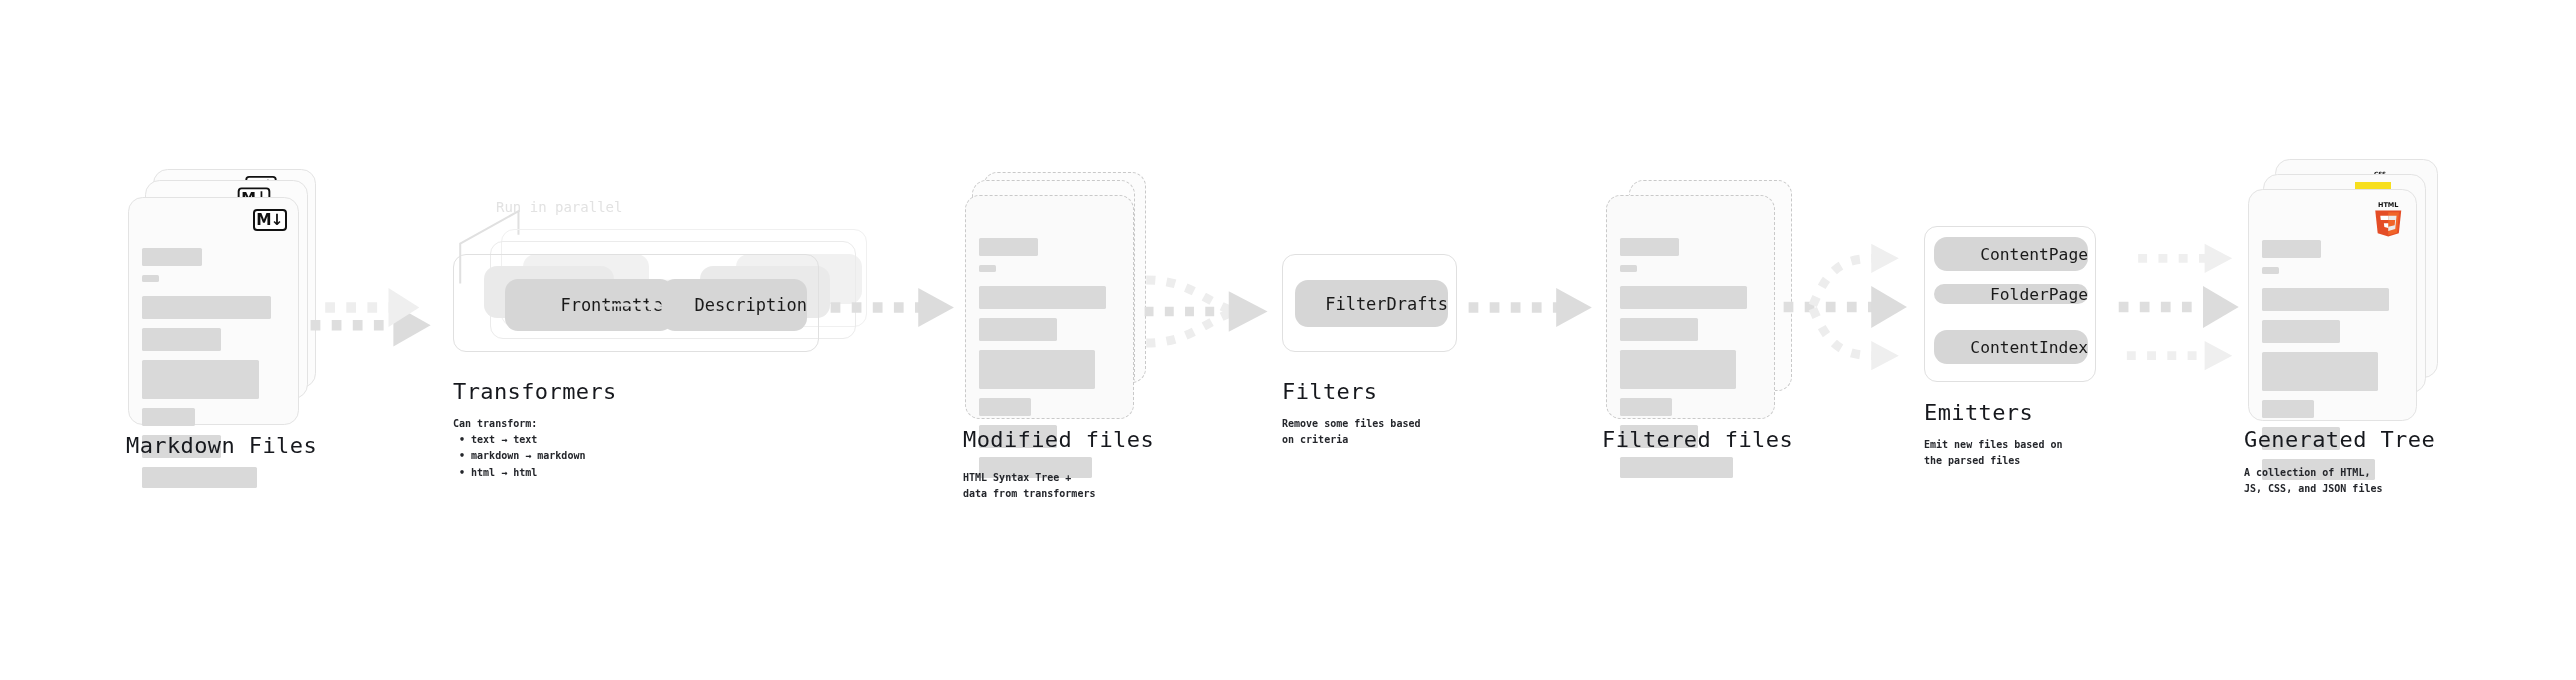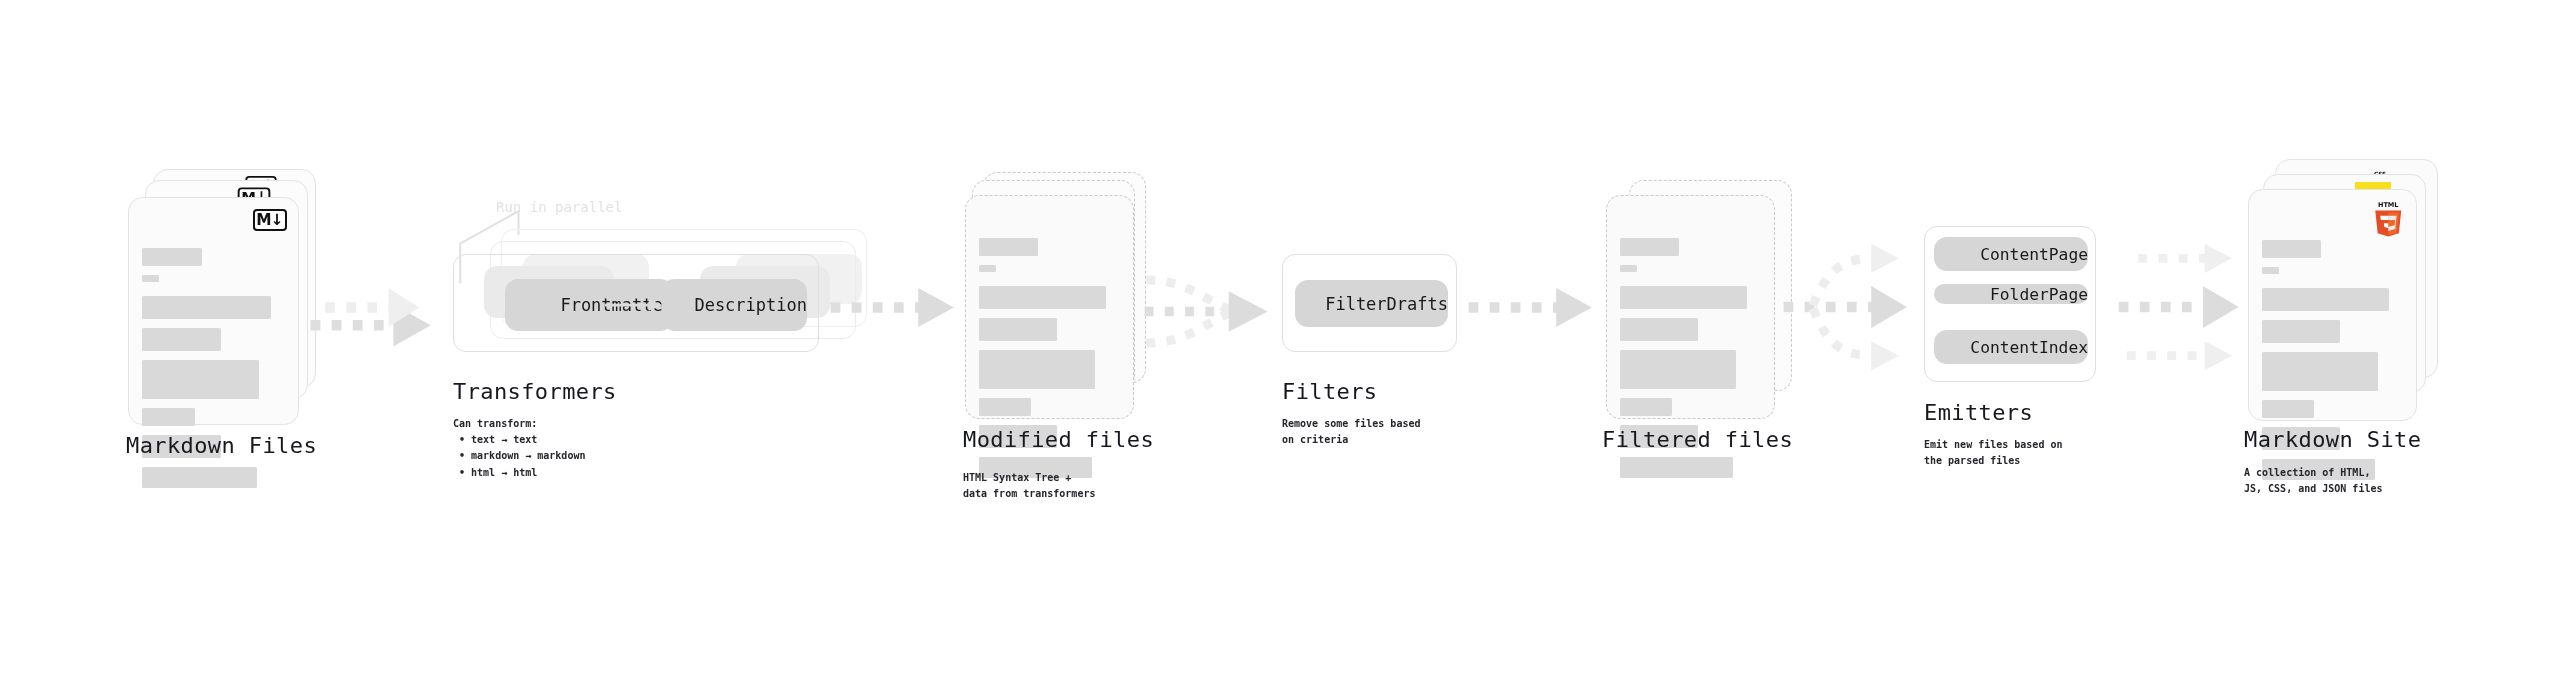--- a/index.html
+++ b/index.html
@@ -336,19 +336,19 @@
         <div class="bar" style="width:42%;height:18px;"></div>
         <div class="bar gap" style="width:12%;height:7.3px;"></div>
         <div class="bar" style="width:90%;height:23px;"></div>
         <div class="bar" style="width:55%;height:23px;"></div>
         <div class="bar" style="width:82%;height:39px;"></div>
         <div class="bar" style="width:37%;height:18px;"></div>
         <div class="bar" style="width:55%;height:23px;"></div>
         <div class="bar" style="width:80%;height:20.3px;"></div>
       </div>
     </div>
-    <div class="heading" style="left:2244px;top:427px;">Markdown Site</div>
+    <div class="heading" style="left:2244px;top:427px;">Generated Tree</div>
     <div class="subtext" style="left:2244px;top:465px;">A collection of HTML,
 JS, CSS, and JSON files</div>
   </div>
 
 </div>
 
 
 </body></html>

